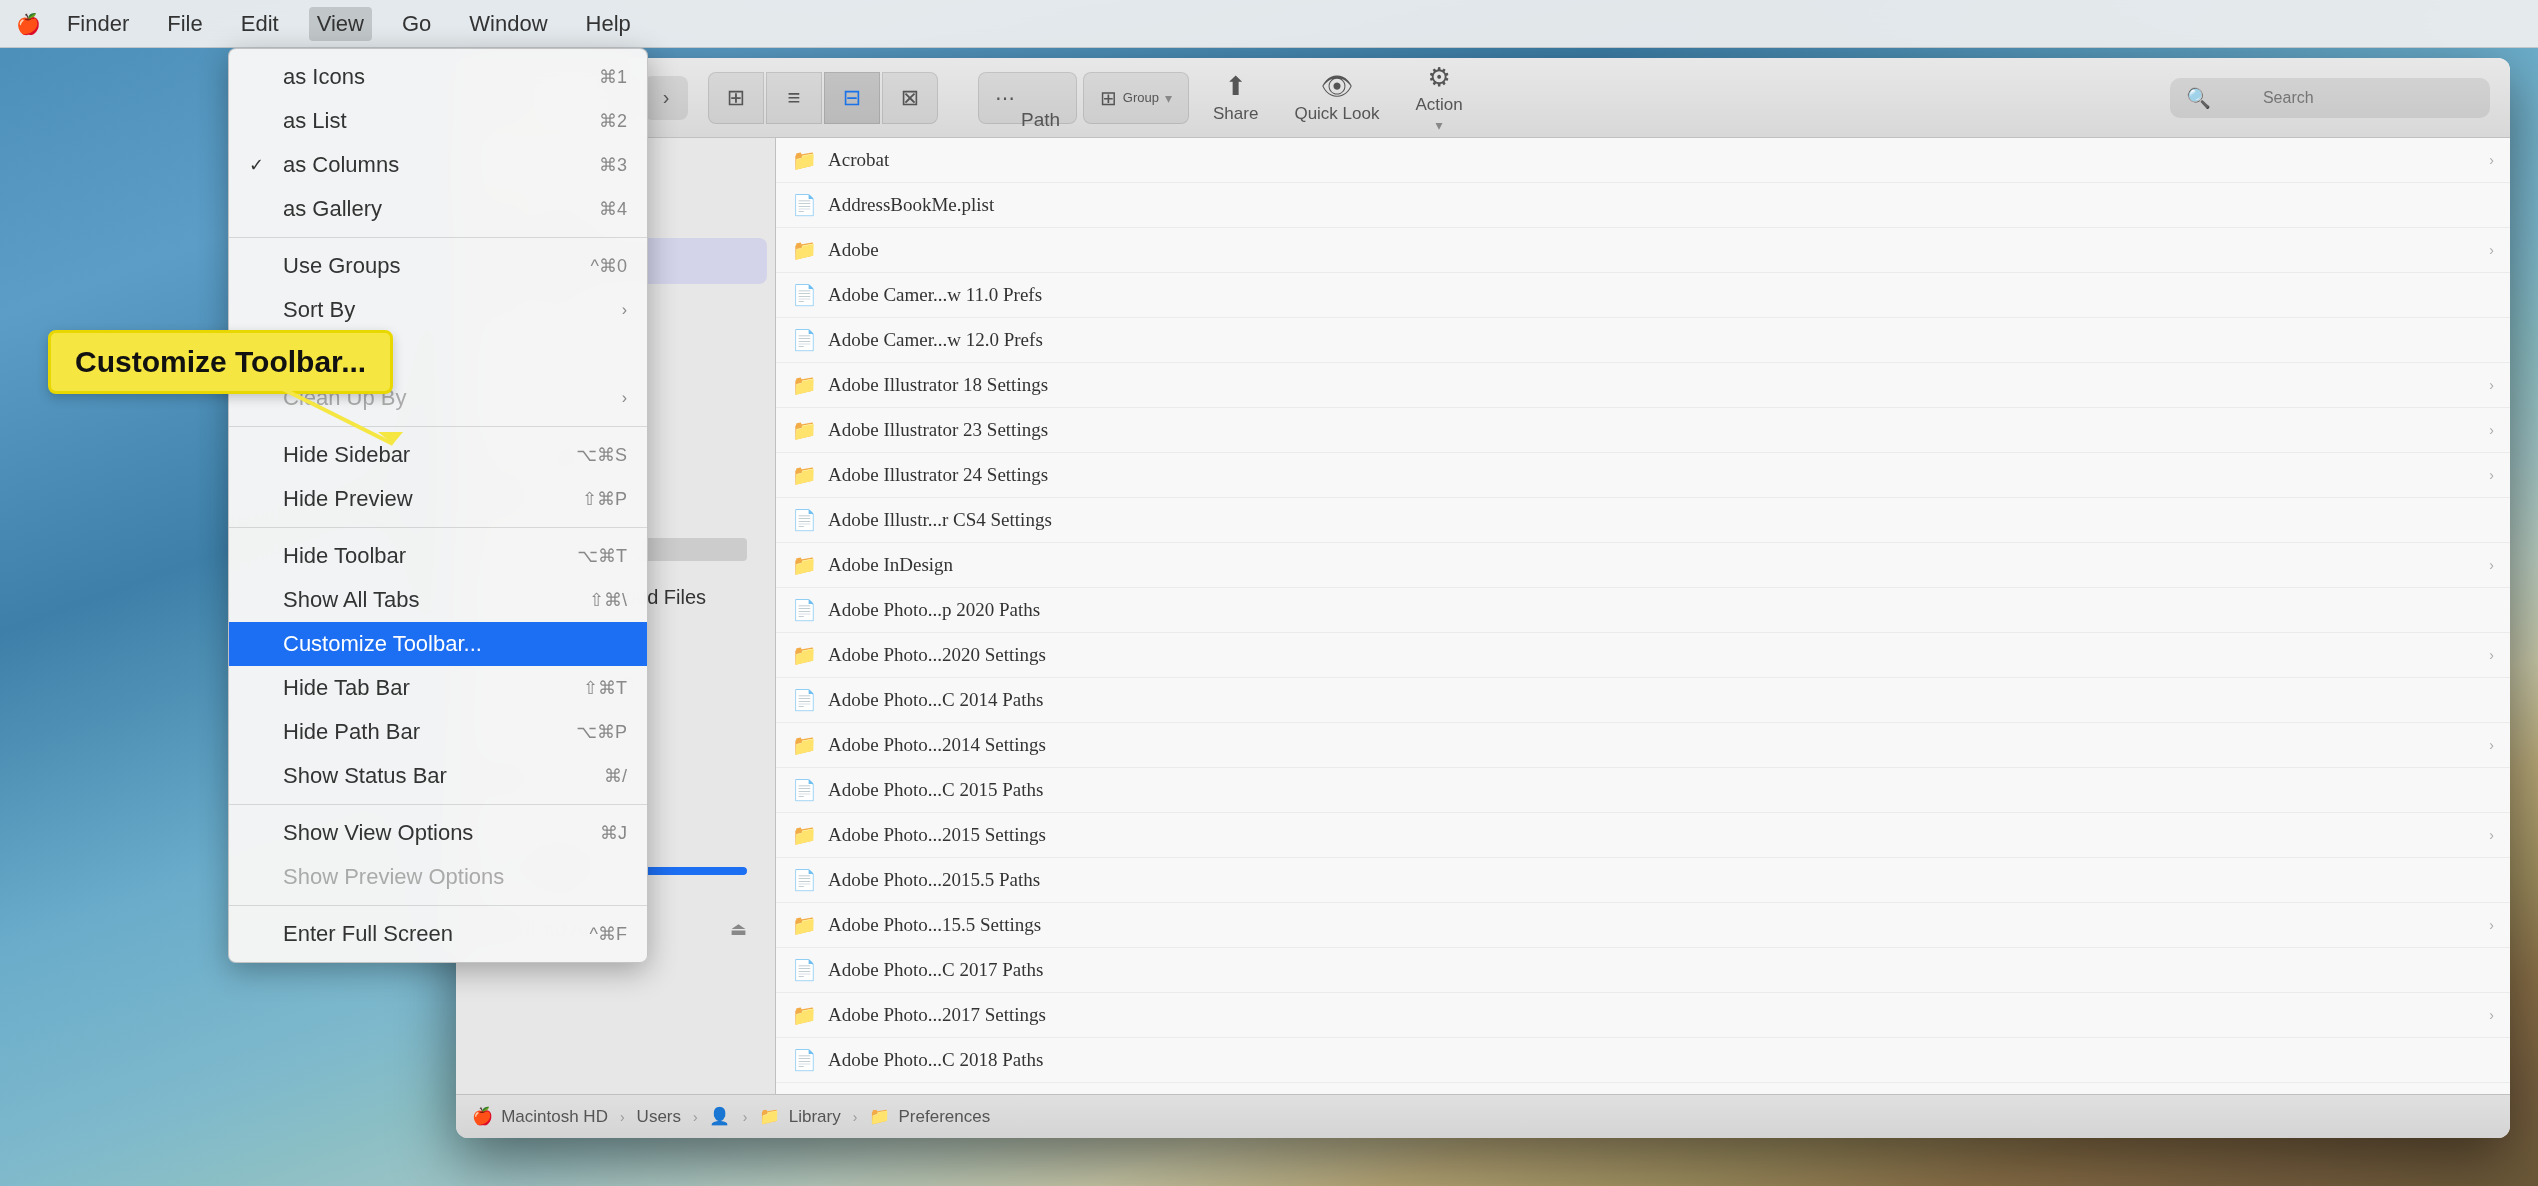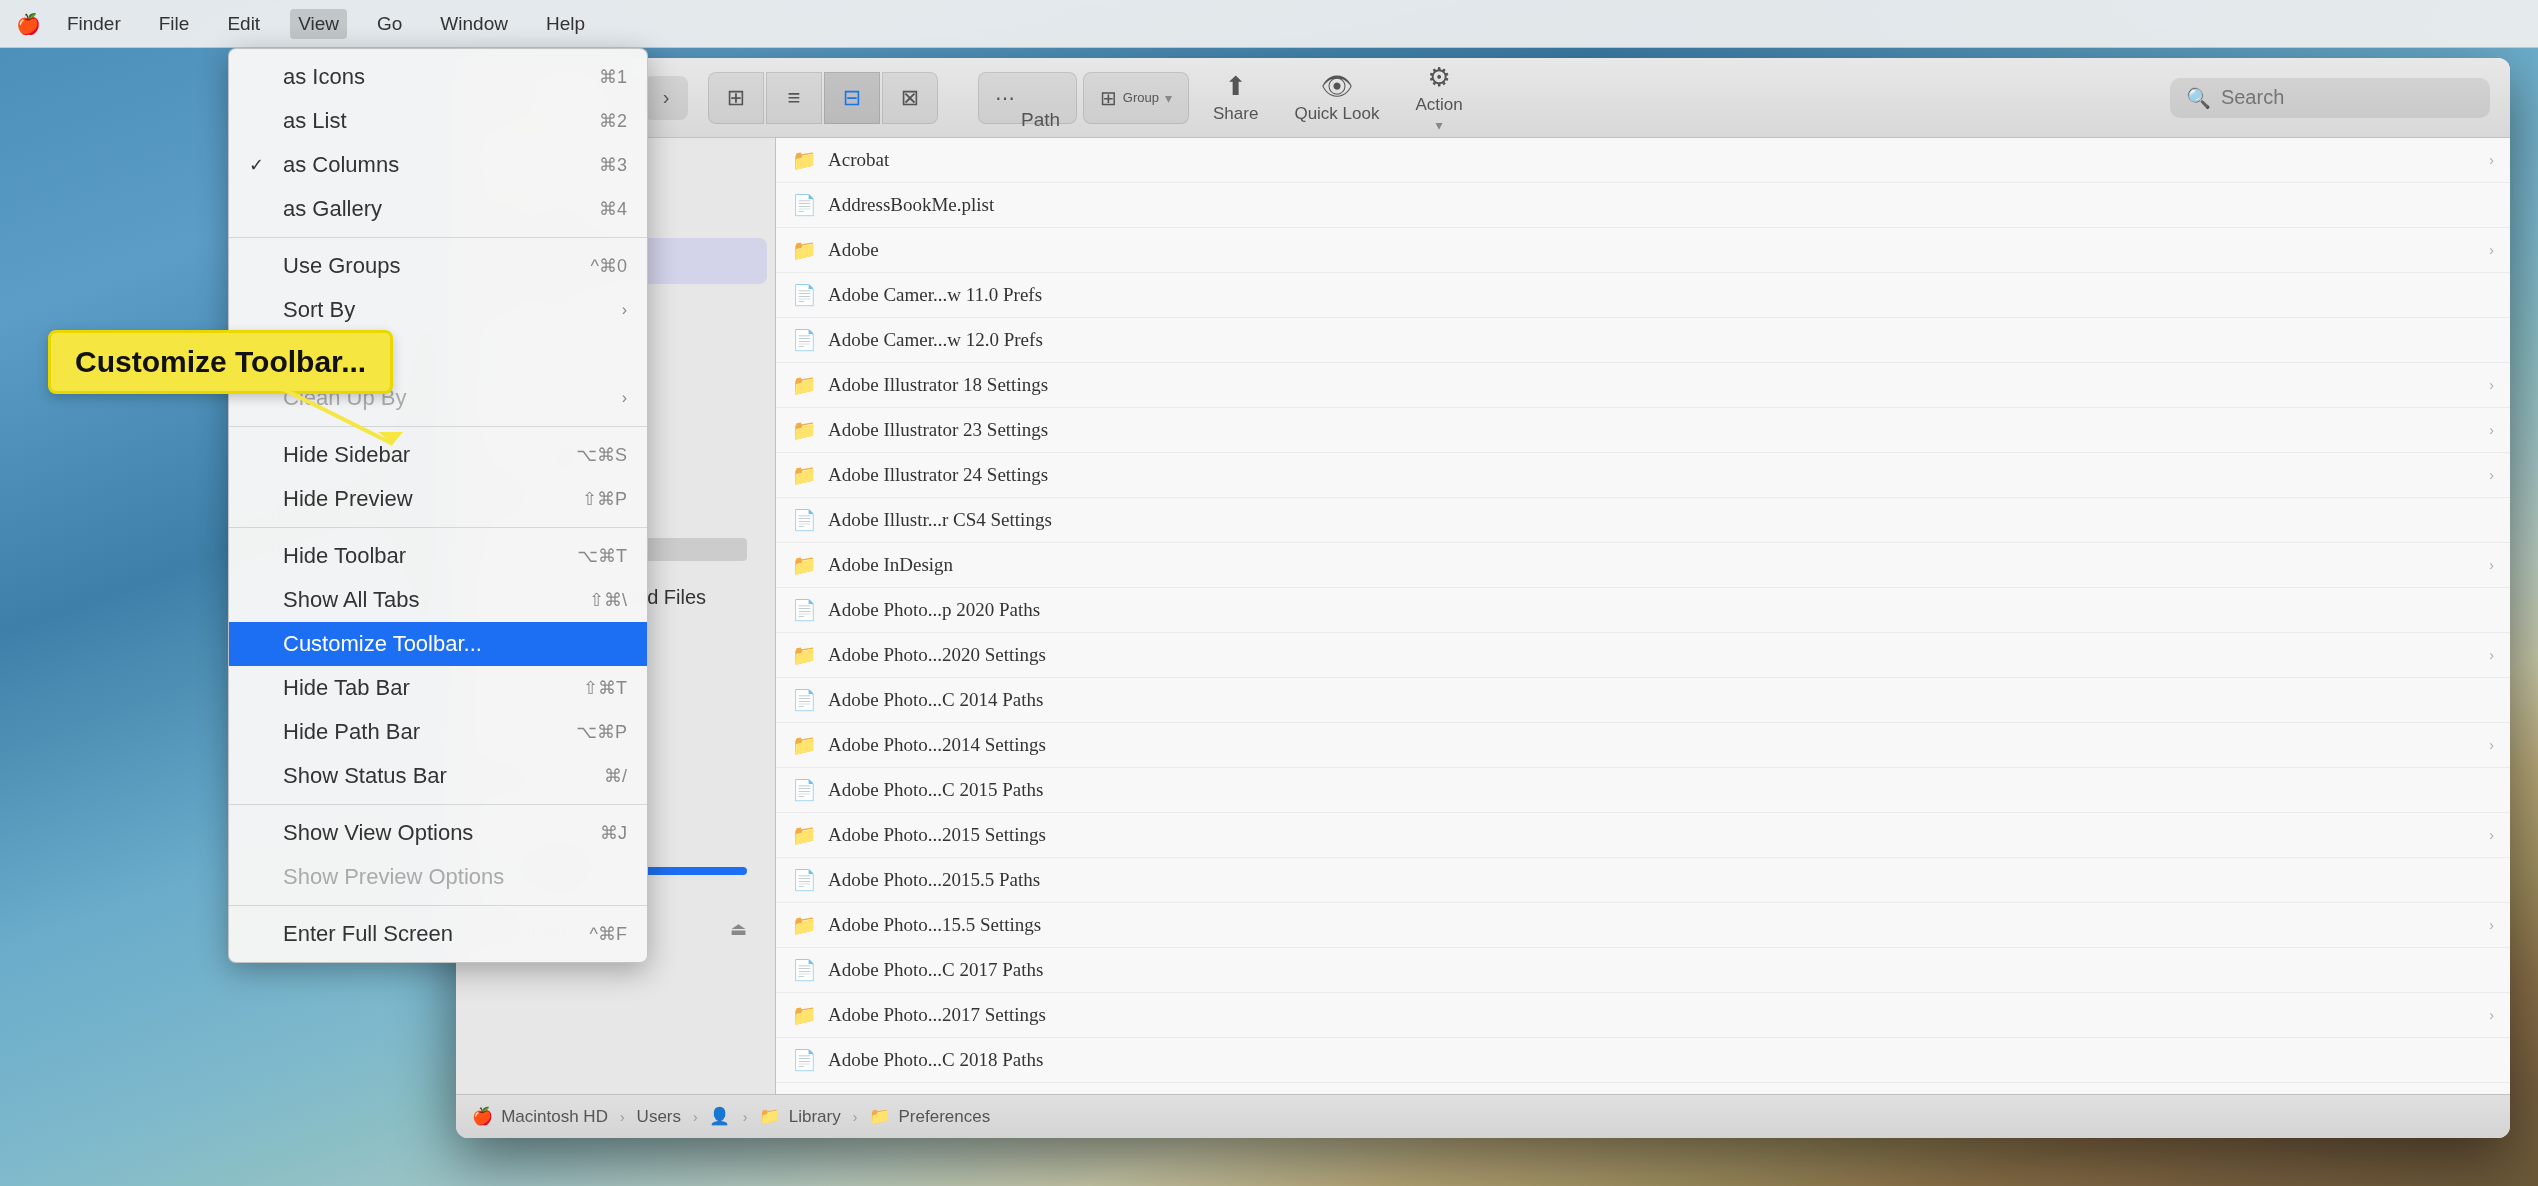--- a/index.html
+++ b/index.html
@@ -33,21 +33,21 @@
       padding: 0 16px;
       z-index: 100;
       border-bottom: 1px solid rgba(0,0,0,0.15);
     }
     .menu-bar-apple {
       font-size: 20px;
       margin-right: 18px;
       color: #333;
     }
     .menu-bar-item {
-      font-size: 19px;
+      font-size: 22px;
       color: #333;
       margin-right: 22px;
       padding: 4px 8px;
       border-radius: 4px;
       cursor: pointer;
     }
     .menu-bar-item.active {
       background: rgba(0,0,0,0.15);
     }
 
@@ -166,24 +166,25 @@
       background: rgba(0,0,0,0.08);
       border-radius: 10px;
       padding: 8px 16px;
       gap: 10px;
       width: 320px;
     }
     .toolbar-search .search-icon { font-size: 20px; color: #888; }
     .toolbar-search input {
       border: none;
       background: transparent;
-      font-size: 20px;
+      font-size: 16px;
       color: #333;
       outline: none;
       width: 100%;
+      margin-left: 42px;
     }
 
     
     .window-body {
       display: flex;
       flex: 1;
       overflow: hidden;
     }
 
     

